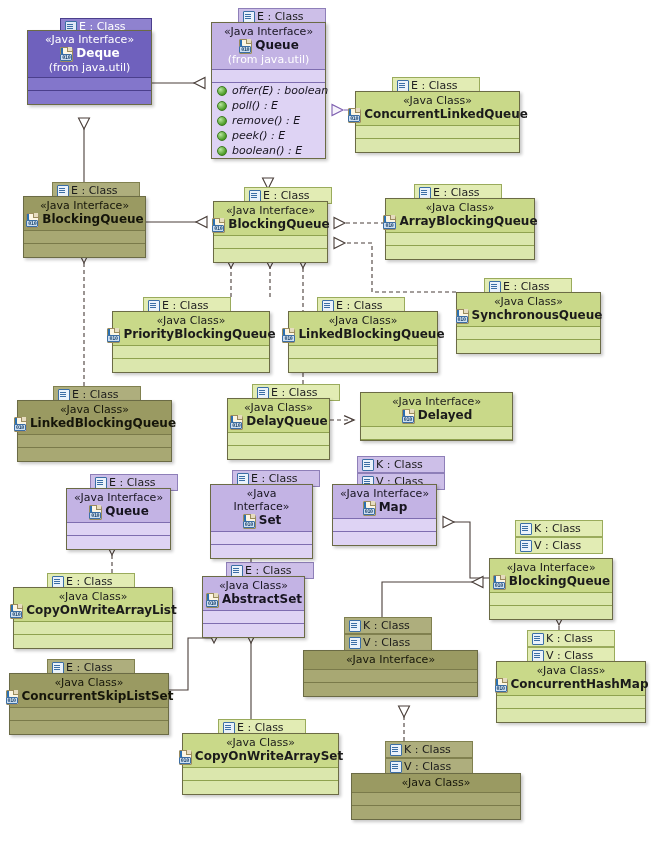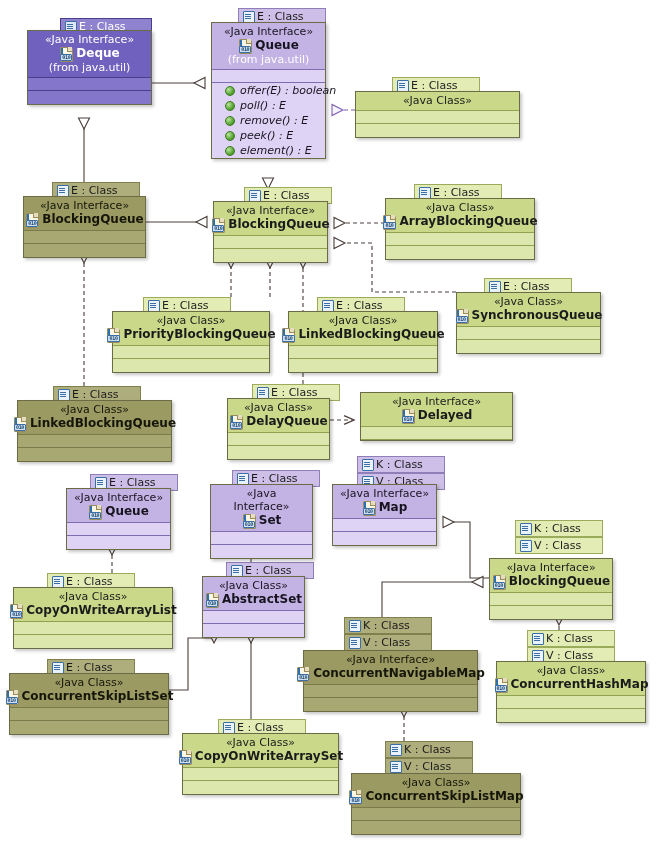--- a/index.html
+++ b/index.html
@@ -91,21 +91,21 @@
 
   .p-olive .tab{background:#aeae7d;color:#1b1b1b;border-color:#80804f;}
   .p-olive .sec.head{background:#9a9a62;border-bottom-color:#7a7a4a;}
   .p-olive .sec.attrs{background:#a8a873;border-bottom-color:#7a7a4a;}
   .p-olive .sec.ops{background:#a8a873;}
   .p-olive .stereo,.p-olive .nameline,.p-olive .op{color:#15150a;}
 
   .p-violet .tab{background:#cdbfe8;color:#1b1b1b;border-color:#8e7fb8;}
   .p-violet .sec.head{background:#c3b3e4;border-bottom-color:#7e6db0;}
   .p-violet .sec.attrs{background:#ded3f4;border-bottom-color:#7e6db0;}
-  .p-violet .sec.ops{background:#ded3f4;padding-left:8px;}
+  .p-violet .sec.ops{background:#ded3f4;}
   .p-violet .stereo,.p-violet .nameline,.p-violet .op{color:#17141f;}
 
   .p-deep .tab{background:#8f82cf;color:#ffffff;border-color:#4b3f8c;}
   .p-deep .sec.head{background:#6f61bd;border-bottom-color:#4b3f8c;}
   .p-deep .sec.attrs{background:#8376cb;border-bottom-color:#4b3f8c;}
   .p-deep .sec.ops{background:#8376cb;}
   .p-deep .stereo,.p-deep .nameline,.p-deep .pkg,.p-deep .op{color:#ffffff;}
   .p-deep .tab .tico::before{background:#dfe9f6;}
 
   .p-violet .pkg{color:#ffffff;}
@@ -234,33 +234,42 @@
         <div class="op">
           <span class="dot"></span>
           <span>remove() : E</span>
         </div>
         <div class="op">
           <span class="dot"></span>
           <span>peek() : E</span>
         </div>
         <div class="op">
           <span class="dot"></span>
-          <span>element() : E</span>
+          <span>boolean() : E</span>
         </div>
       </div>
     </div>
     <div class="tabs p-green" style="left: 392px; top: 77px; width: 88px;">
       <div class="tab">
         <span class="tico"></span>
         <span>E : Class</span>
       </div>
     </div>
     <div class="body p-green" style="left: 355px; top: 91px; width: 165px;">
       <div class="sec head">
         <div class="stereo">«Java Class»</div>
+        <div class="nameline">
+          <span class="jico">
+            <span class="pg"></span>
+            <span class="cf"></span>
+            <span class="hook"></span>
+            <span class="bits">010</span>
+          </span>
+          <span>ConcurrentLinkedQueue</span>
+        </div>
       </div>
       <div class="sec attrs"></div>
       <div class="sec ops"></div>
     </div>
     <div class="tabs p-olive" style="left: 52px; top: 182px; width: 88px;">
       <div class="tab">
         <span class="tico"></span>
         <span>E : Class</span>
       </div>
     </div>
@@ -595,29 +604,20 @@
         <span>K : Class</span>
       </div>
       <div class="tab">
         <span class="tico"></span>
         <span>V : Class</span>
       </div>
     </div>
     <div class="body p-olive" style="left: 303px; top: 650px; width: 175px;">
       <div class="sec head">
         <div class="stereo">«Java Interface»</div>
-        <div class="nameline">
-          <span class="jico">
-            <span class="pg"></span>
-            <span class="cf"></span>
-            <span class="hook"></span>
-            <span class="bits">010</span>
-          </span>
-          <span>ConcurrentNavigableMap</span>
-        </div>
       </div>
       <div class="sec attrs"></div>
       <div class="sec ops"></div>
     </div>
     <div class="tabs p-green" style="left: 527px; top: 630px; width: 88px;">
       <div class="tab">
         <span class="tico"></span>
         <span>K : Class</span>
       </div>
       <div class="tab">
@@ -691,26 +691,17 @@
         <span>K : Class</span>
       </div>
       <div class="tab">
         <span class="tico"></span>
         <span>V : Class</span>
       </div>
     </div>
     <div class="body p-olive" style="left: 351px; top: 773px; width: 170px;">
       <div class="sec head">
         <div class="stereo">«Java Class»</div>
-        <div class="nameline">
-          <span class="jico">
-            <span class="pg"></span>
-            <span class="cf"></span>
-            <span class="hook"></span>
-            <span class="bits">010</span>
-          </span>
-          <span>ConcurrentSkipListMap</span>
-        </div>
       </div>
       <div class="sec attrs"></div>
       <div class="sec ops"></div>
     </div>
   </div>
 
 </body></html>

